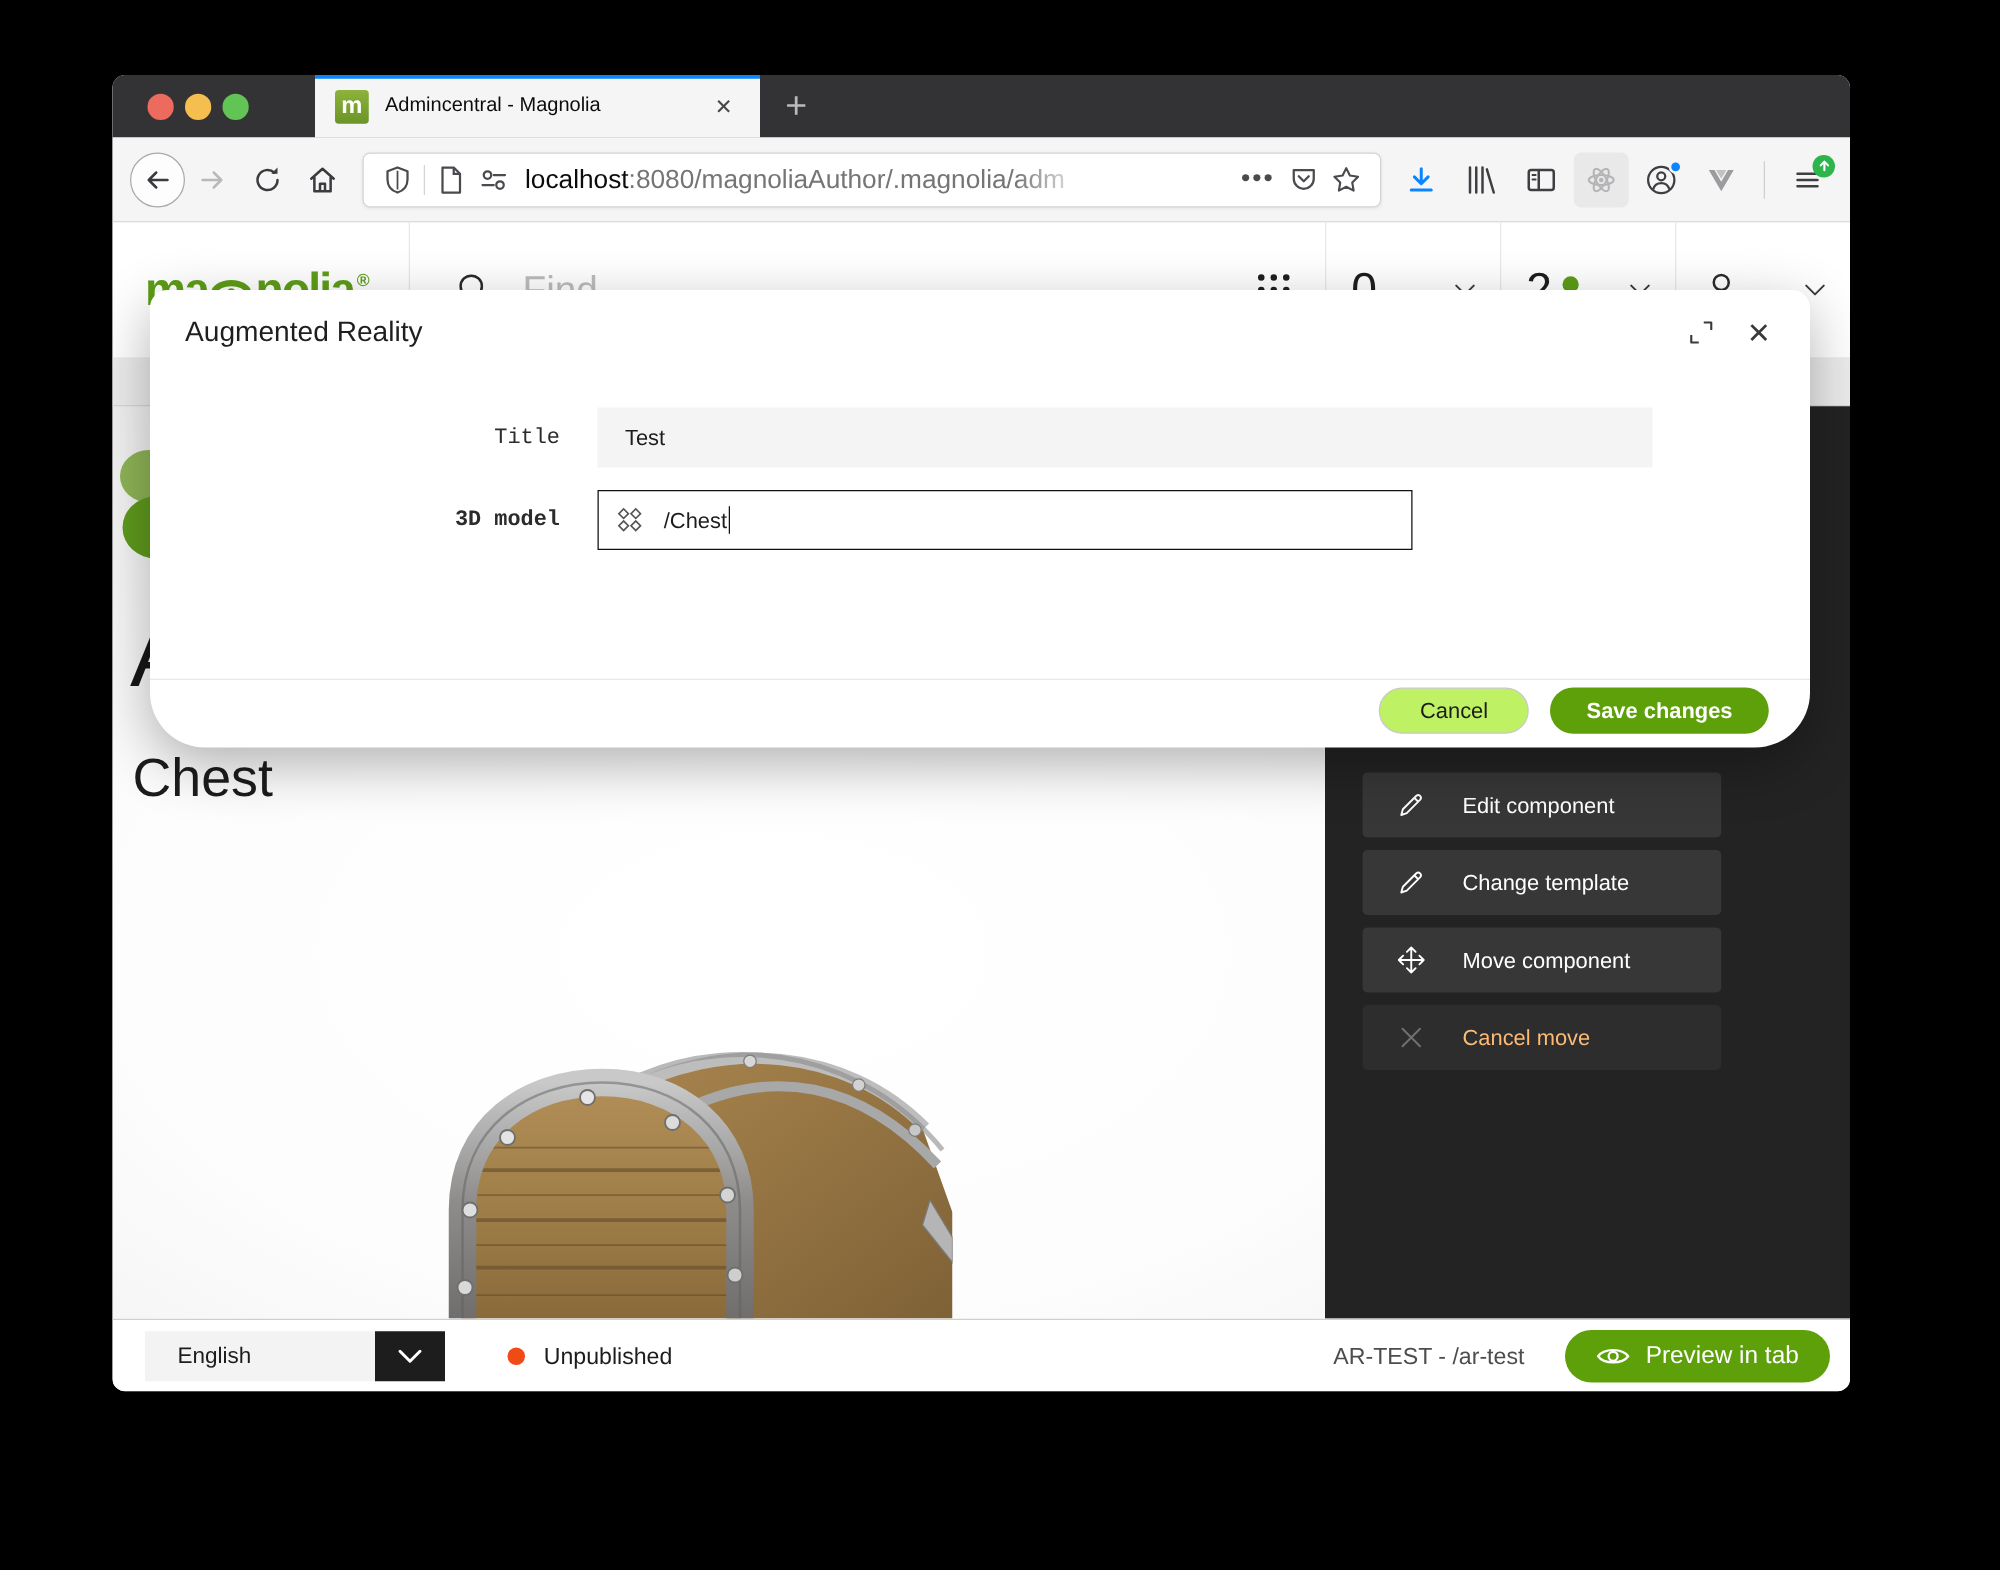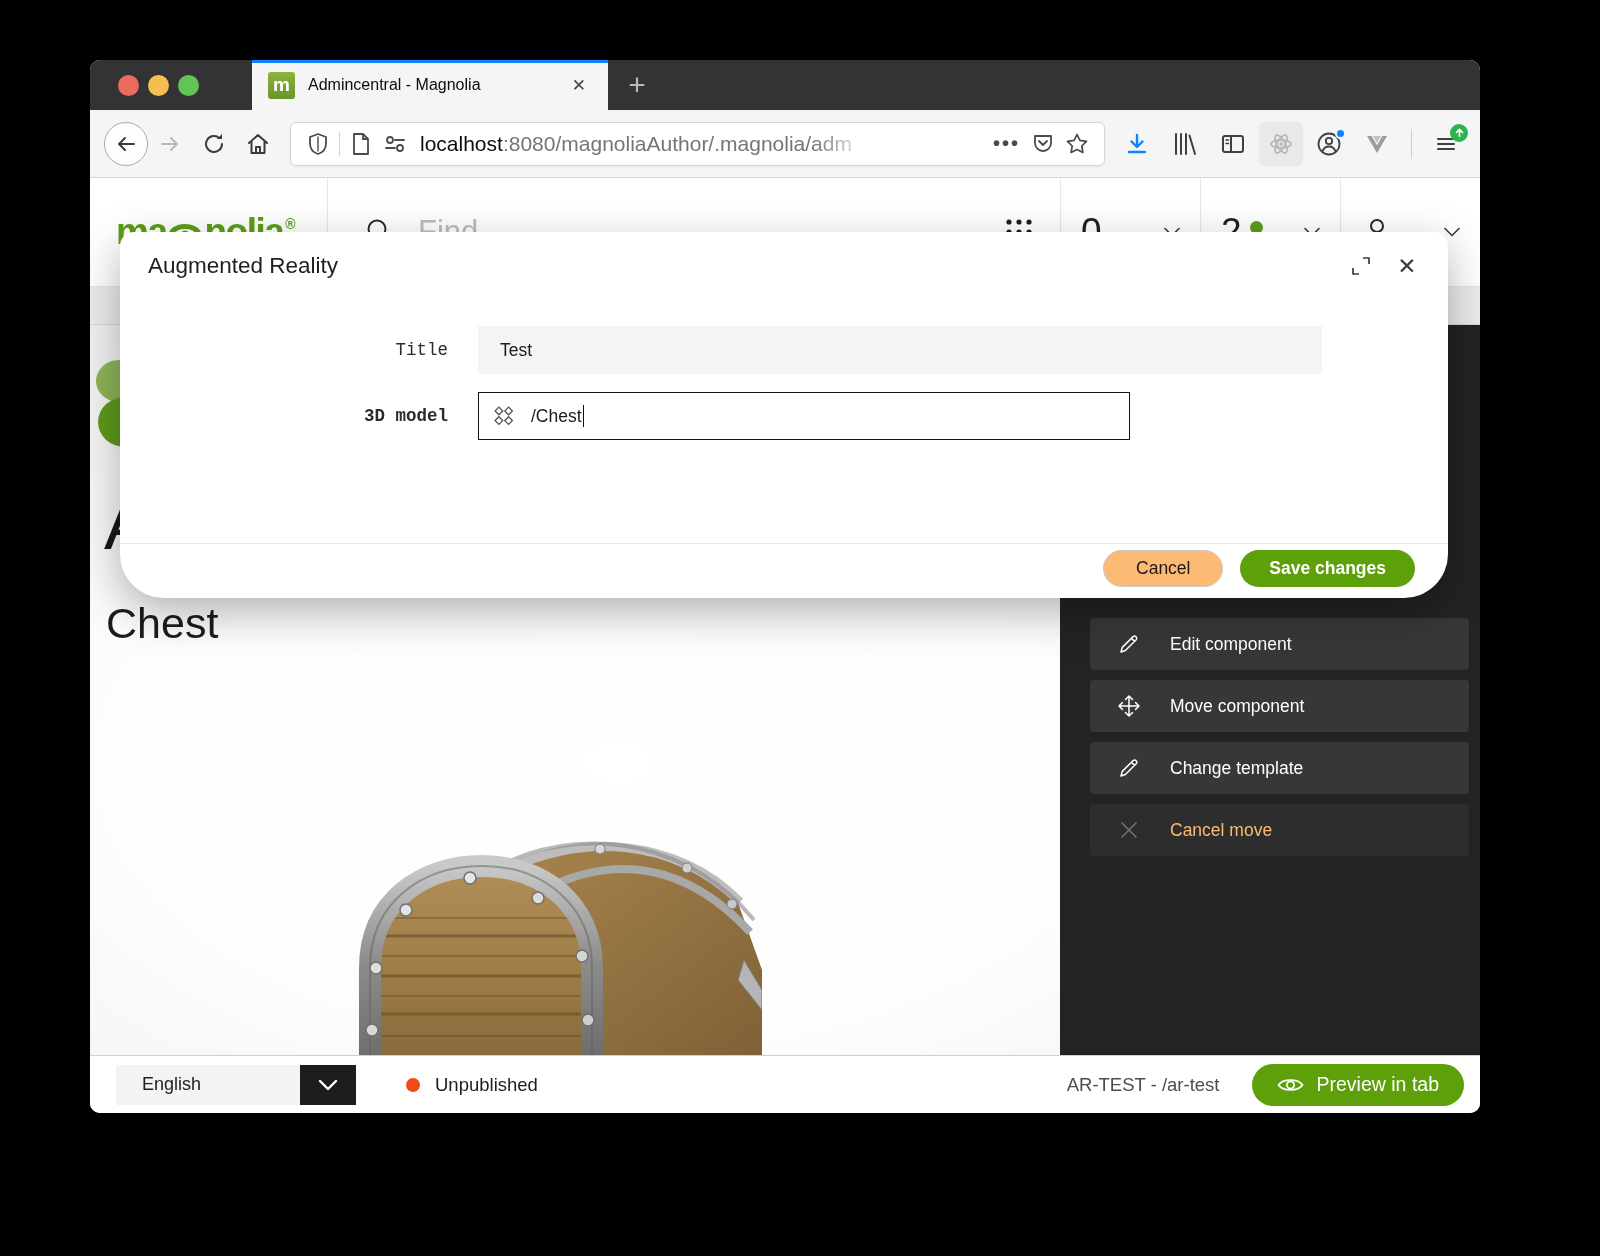--- a/index.html
+++ b/index.html
@@ -70,21 +70,21 @@
   .page-strip { height:38px; background:#ececec; border-bottom:1px solid #d8d8d8; }
   .leaf { position:absolute; border-radius:50%; }
   .leaf.l1 { left:6px; top:73px; width:46px; height:42px; background:#8eb457; }
   .leaf.l2 { left:8px; top:110px; width:54px; height:50px; background:#5f9a1d; }
   .big-letter { position:absolute; left:14px; top:198px; font-size:70px; color:#171717; }
   .chest-heading { position:absolute; left:16px; top:312px; font-size:43px; font-weight:400; color:#1c1c1c; }
   .chest-img { position:absolute; left:252px; top:553px; }
 
   
   .dark-panel { position:absolute; right:0; top:38px; width:420px; height:730px; background:#232323; padding-top:293px; }
-  .panel-btn { width:379px; height:52px; margin:0 0 10px 30px; background:#373737; border-radius:4px;
+  .panel-btn { width:287px; height:52px; margin:0 0 10px 30px; background:#373737; border-radius:4px;
     display:flex; align-items:center; padding-left:26px; color:#fff; font-size:17.5px; border:none; }
   .panel-btn .p-ico { width:26px; height:26px; margin-right:28px; display:flex; align-items:center; justify-content:center; }
   .panel-btn.disabled { background:#2d2d2d; color:#fdba74; }
 
   
   .bottombar { position:absolute; left:0; top:995px; width:1390px; height:58px; background:#fff;
     border-top:1px solid #cfcfcf; display:flex; align-items:center; padding:0 16px 0 26px; }
   .lang-box { width:184px; height:40px; background:#f3f3f3; display:flex; align-items:center; padding-left:26px; font-size:18px; color:#1d1d1d; }
   .lang-chevron { width:56px; height:40px; background:#1d1d1d; display:flex; align-items:center; justify-content:center; }
   .status { display:flex; align-items:center; margin-left:50px; }
@@ -105,21 +105,21 @@
   .form-row.first { margin-top:36px; }
   .form-label { width:358px; text-align:right; padding-right:30px; font-size:17.5px; color:#2b2b2b;font-family:Liberation Mono, monospace; }
   .form-label.bold { font-weight:bold; }
   .txt-input { width:844px; height:48px; background:#f4f4f4; display:flex; align-items:center; padding-left:22px; font-size:17.5px; color:#1c1c1c; }
   .link-input { width:652px; height:48px; background:#fff; border:1px solid #111; display:flex; align-items:center; padding-left:14px; font-size:17.5px; color:#1c1c1c; }
   .link-input .val { margin-left:16px; }
   .caret { display:inline-block; width:1.5px; height:22px; background:#111; margin-left:1px; vertical-align:middle; }
   .select-btn { width:192px; height:48px; background:#2b2b2b; border:none; color:#fff; font-size:17.5px; }
   .dialog-foot { position:absolute; left:0; right:0; bottom:0; height:55px; border-top:1px solid #e8e8e8;
     display:flex; align-items:center; justify-content:flex-end; gap:17px; padding:0 33px 6px 0; }
-  .btn-cancel { width:120px; height:37px; border-radius:19px; background:#fdba74; border:1px solid #c9c9c9; font-size:17.5px; color:#1c1c1c; }
+  .btn-cancel { width:120px; height:37px; border-radius:19px; background:#bef264; border:1px solid #c9c9c9; font-size:17.5px; color:#1c1c1c; }
   .btn-save { height:37px; border-radius:19px; background:#5ea00a; border:none; padding:0 29px; font-size:17.5px; color:#fff; font-weight:bold; }
 
   svg { display:block; }
 </style>
 </head>
 <body>
 
 <div class="window">
 
   <div class="tabbar">
@@ -384,33 +384,33 @@
       <button class="panel-btn">
         <span class="p-ico">
           <svg width="24" height="24" viewBox="0 0 24 24">
               <path d="M4 20l1.3-4.6L16.1 4.6a2.2 2.2 0 0 1 3.1 3.1L8.4 18.5 4 20z M14.6 6.4l3 3" stroke="#fff" stroke-width="1.5" fill="none" stroke-linejoin="round"></path>
             </svg>
         </span>
         <span>Edit component</span>
       </button>
       <button class="panel-btn">
         <span class="p-ico">
-          <svg width="26" height="26" viewBox="0 0 26 26">
-              <path d="M13 3v20 M3 13h20 M9.5 6.5L13 3l3.5 3.5 M9.5 19.5L13 23l3.5-3.5 M6.5 9.5L3 13l3.5 3.5 M19.5 9.5L23 13l-3.5 3.5" stroke="#fff" stroke-width="1.5" fill="none" stroke-linecap="round" stroke-linejoin="round"></path>
-            </svg>
-        </span>
-        <span>Move component</span>
+          <svg width="24" height="24" viewBox="0 0 24 24">
+              <path d="M4 20l1.3-4.6L16.1 4.6a2.2 2.2 0 0 1 3.1 3.1L8.4 18.5 4 20z M14.6 6.4l3 3" stroke="#fff" stroke-width="1.5" fill="none" stroke-linejoin="round"></path>
+            </svg>
+        </span>
+        <span>Change template</span>
       </button>
       <button class="panel-btn">
         <span class="p-ico">
-          <svg width="24" height="24" viewBox="0 0 24 24">
-              <path d="M4 20l1.3-4.6L16.1 4.6a2.2 2.2 0 0 1 3.1 3.1L8.4 18.5 4 20z M14.6 6.4l3 3" stroke="#fff" stroke-width="1.5" fill="none" stroke-linejoin="round"></path>
-            </svg>
-        </span>
-        <span>Change template</span>
+          <svg width="26" height="26" viewBox="0 0 26 26">
+              <path d="M13 3v20 M3 13h20 M9.5 6.5L13 3l3.5 3.5 M9.5 19.5L13 23l3.5-3.5 M6.5 9.5L3 13l3.5 3.5 M19.5 9.5L23 13l-3.5 3.5" stroke="#fff" stroke-width="1.5" fill="none" stroke-linecap="round" stroke-linejoin="round"></path>
+            </svg>
+        </span>
+        <span>Move component</span>
       </button>
       <button class="panel-btn disabled">
         <span class="p-ico">
           <svg width="22" height="22" viewBox="0 0 22 22">
               <path d="M4 4l14 14 M18 4L4 18" stroke="#707070" stroke-width="1.6" stroke-linecap="round"></path>
             </svg>
         </span>
         <span>Cancel move</span>
       </button>
     </div>

